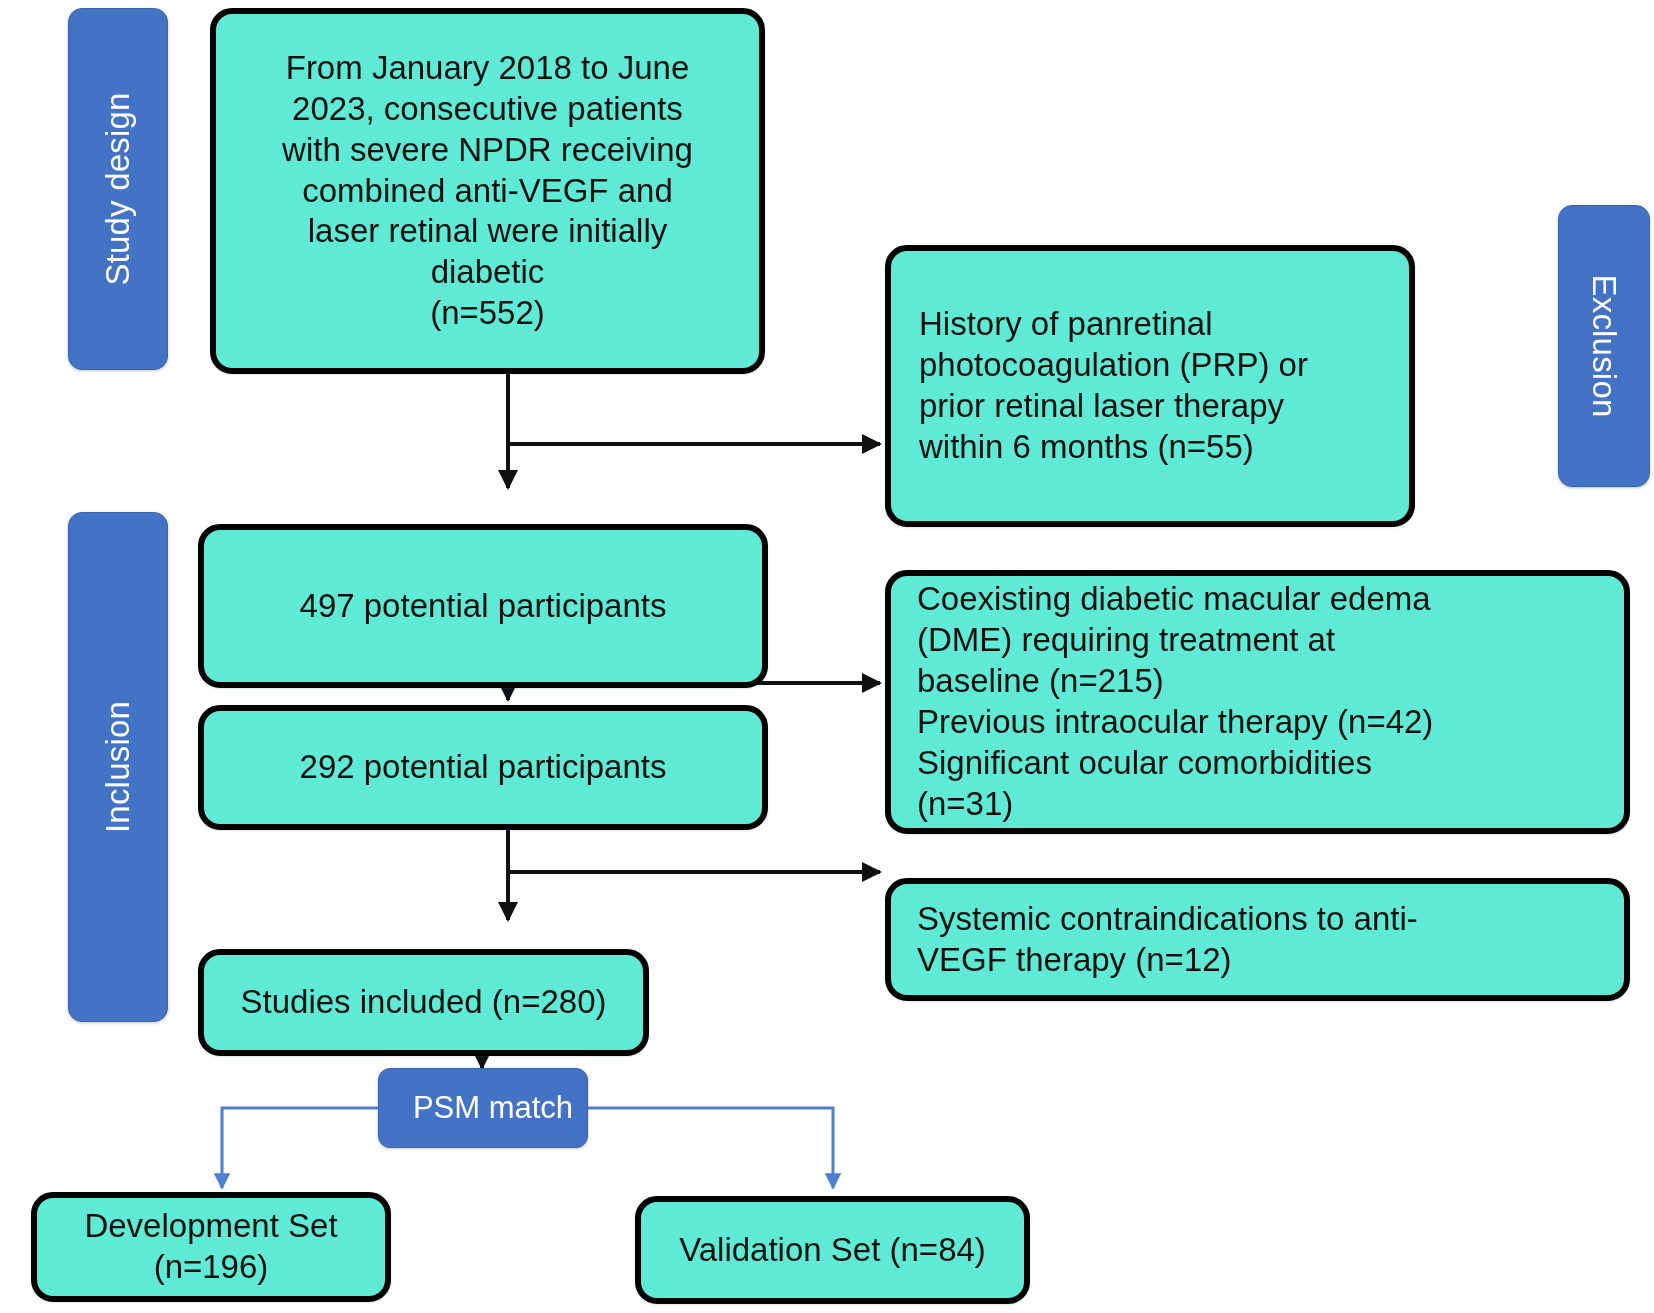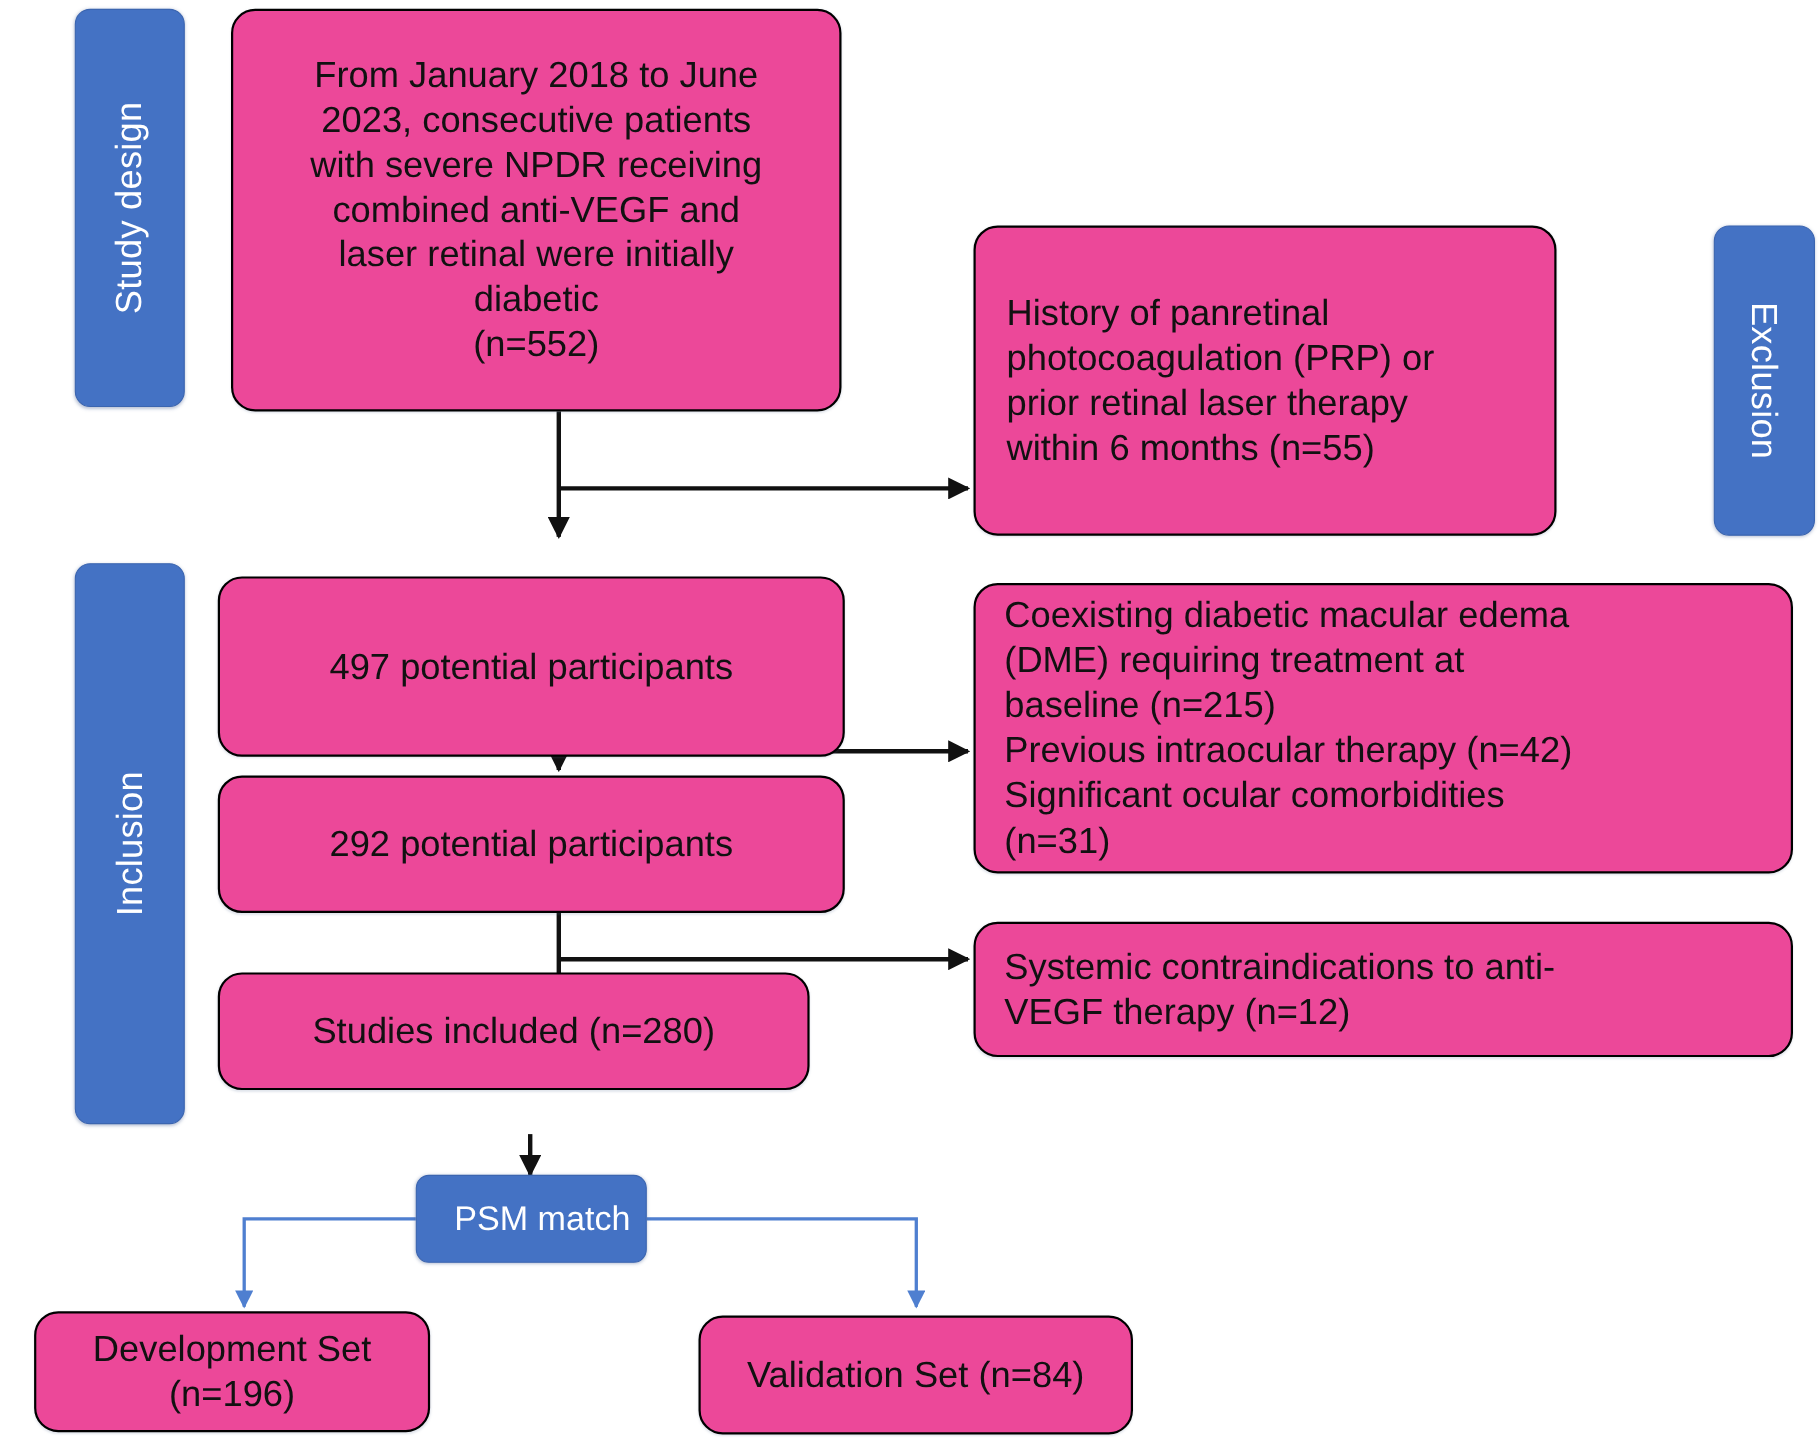--- a/index.html
+++ b/index.html
@@ -16,36 +16,37 @@
     width: 1654px;
     height: 1313px;
     background: #ffffff;
     overflow: hidden;
   }
 
   
   .node {
     position: absolute;
     box-sizing: border-box;
-    background: #ec4899;
-    border: 2px solid #000000;
+    background: #5eead4;
+    border: 6px solid #000000;
     border-radius: 22px;
     display: flex;
     align-items: center;
     justify-content: center;
     text-align: center;
     color: #111111;
     font-size: 33px;
     line-height: 1.24;
     padding: 6px 14px;
     box-shadow: 0 1px 2px rgba(90,110,150,0.18);
   }
   .node.left-align {
     justify-content: flex-start;
     text-align: left;
+    margin-top: 40px;
   }
 
   
   .band {
     position: absolute;
     box-sizing: border-box;
     background: #4472c4;
     border: 1px solid #3b65b0;
     border-radius: 14px;
     color: #ffffff;
@@ -183,21 +184,21 @@
     <div>292 potential participants</div>
   </div>
 
   <div class="node left-align" style="left:885px; top:838px; width:745px; height:123px; padding-left:26px;">
     <div>
       <div>Systemic contraindications to anti-</div>
       <div>VEGF therapy (n=12)</div>
     </div>
   </div>
 
-  <div class="node" style="left:198px; top:884px; width:538px; height:107px;">
+  <div class="node" style="left:198px; top:949px; width:451px; height:107px;">
     <div>Studies included (n=280)</div>
   </div>
 
   <div class="chip" style="left:378px; top:1068px; width:210px; height:80px;">
     <span>PSM match</span>
   </div>
 
   <div class="node" style="left:5px; top:1192px; width:360px; height:110px;margin-left:26px;">
     <div>
       <div>Development Set</div>

